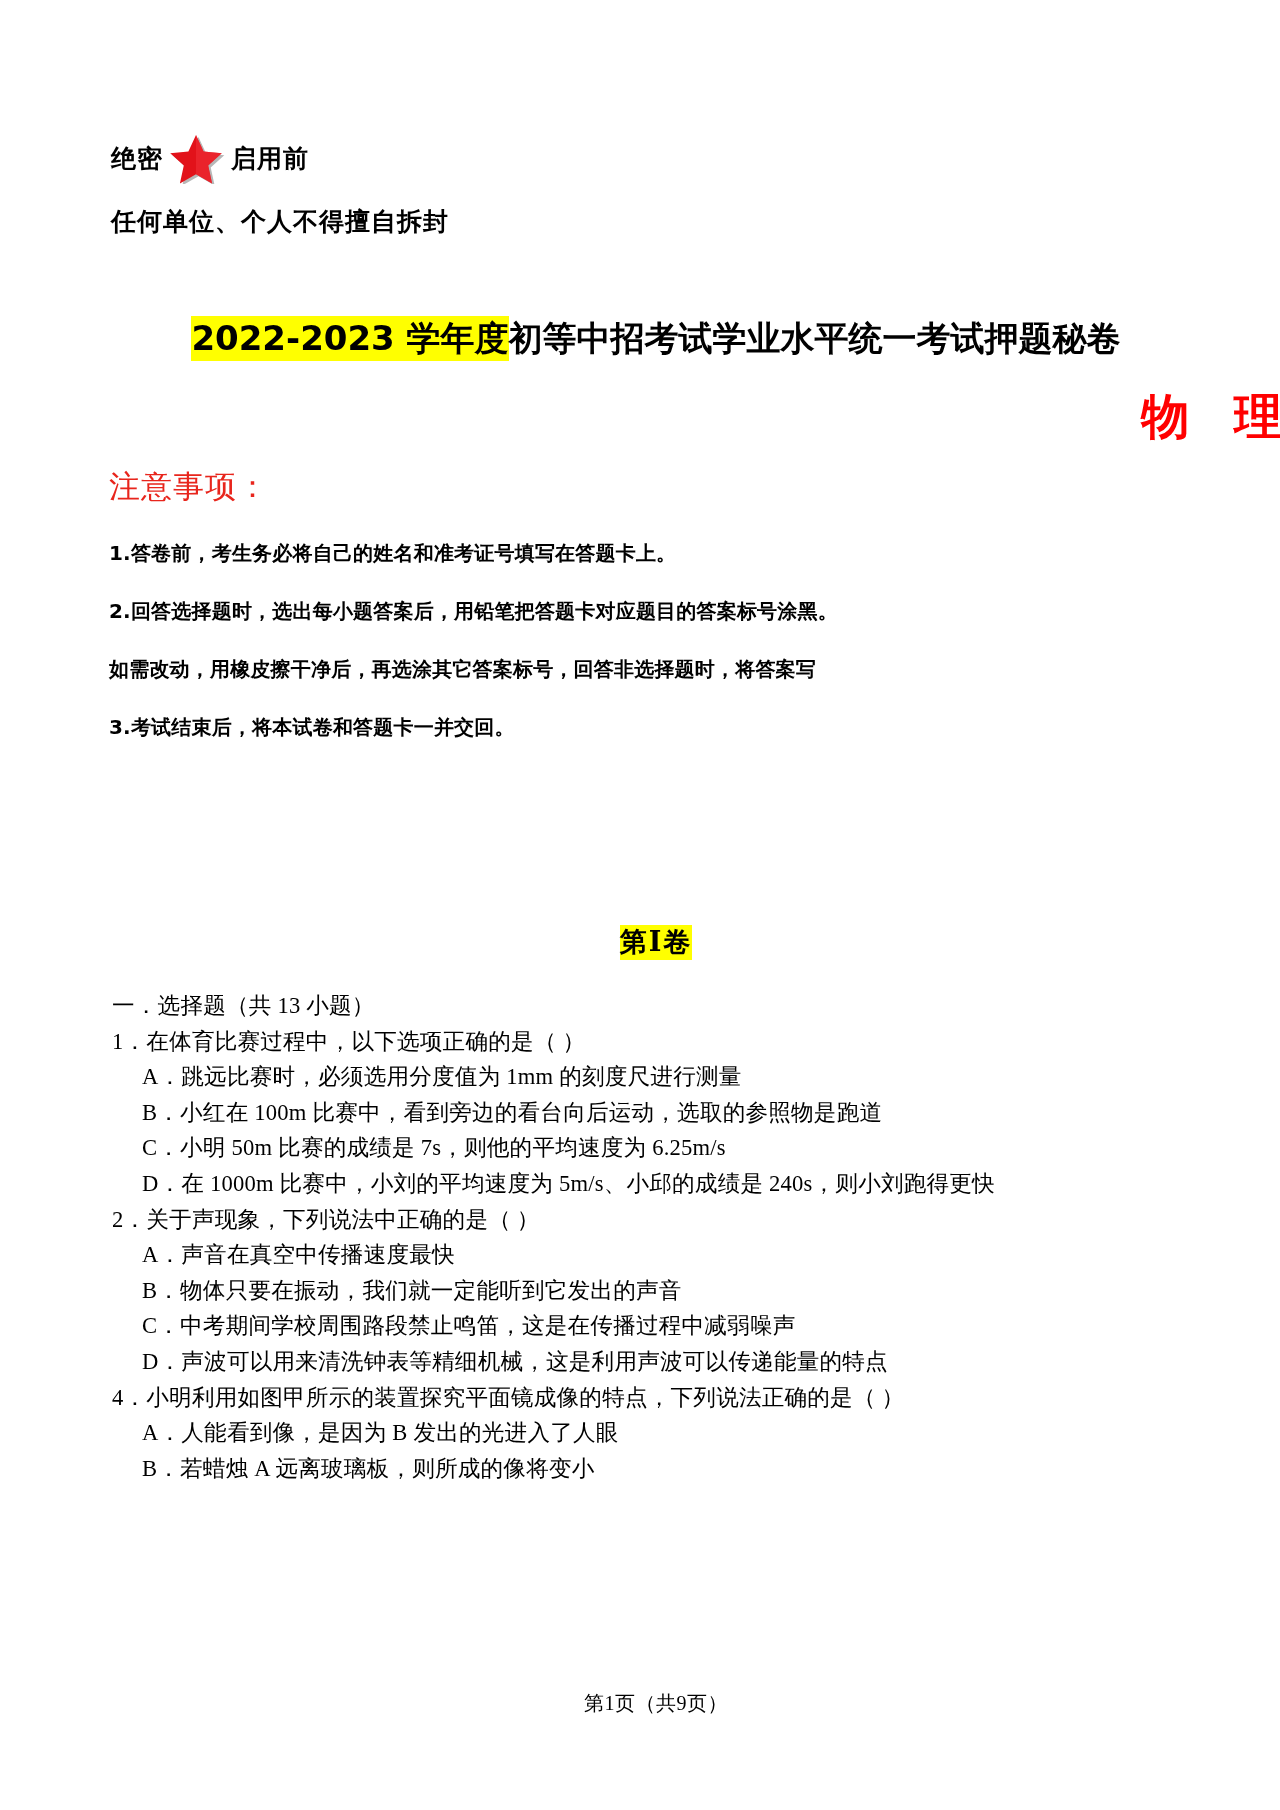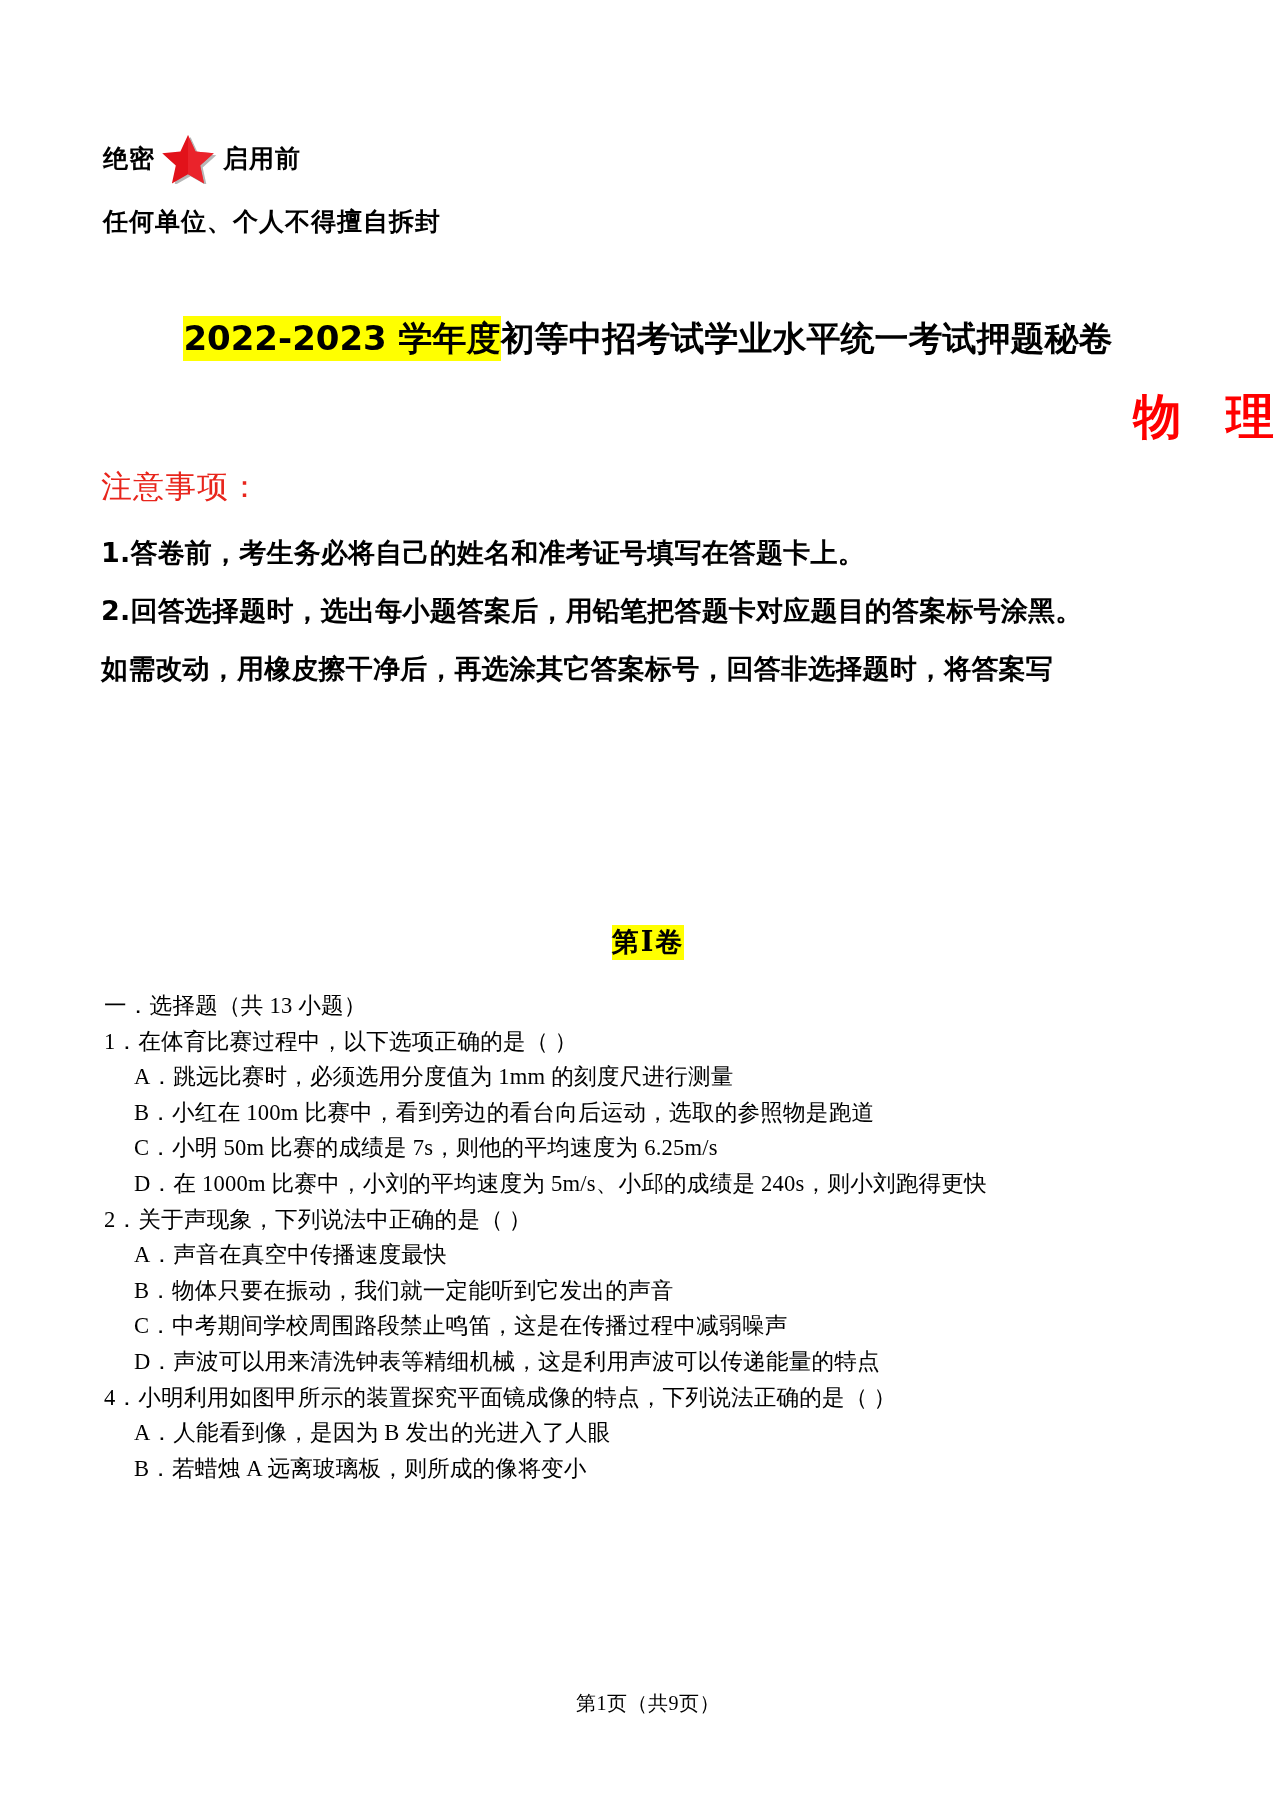--- a/index.html
+++ b/index.html
@@ -11,21 +11,21 @@
     width: 1280px;
     height: 1810px;
     position: relative;
     font-family: "Liberation Serif", "DejaVu Serif", serif;
     color: #000000;
     overflow: hidden;
   }
 
   .page {
     position: absolute;
-    left: 8px;
+    left: 16px;
     top: 0;
     width: 1108px;
     height: 1810px;
     background: #fff;
   }
 
   
   .secret-row {
     position: absolute;
     left: 95px;
@@ -107,21 +107,21 @@
     letter-spacing: 1px;
   }
 
   .notice-list {
     position: absolute;
     left: 93px;
     top: 524px;
     width: 1100px;
     font-family: "DejaVu Sans", sans-serif;
     font-weight: bold;
-    font-size: 27px;
+    font-size: 20px;
     line-height: 58px;
     letter-spacing: 0.2px;
   }
   .notice-line { white-space: nowrap; }
 
   
   .volume-head {
     position: absolute;
     left: 0;
     top: 924px;
@@ -191,20 +191,21 @@
   </div>
 
   <div class="subject-title">物 理</div>
 
   <div class="notice-head">注意事项：</div>
 
   <div class="notice-list">
     <div class="notice-line">1.答卷前，考生务必将自己的姓名和准考证号填写在答题卡上。</div>
     <div class="notice-line">2.回答选择题时，选出每小题答案后，用铅笔把答题卡对应题目的答案标号涂黑。</div>
     <div class="notice-line">如需改动，用橡皮擦干净后，再选涂其它答案标号，回答非选择题时，将答案写</div>
+    <div class="notice-line">3.考试结束后，将本试卷和答题卡一并交回。</div>
   </div>
 
   <div class="volume-head">
     <span class="hl-yellow">第Ⅰ卷</span>
   </div>
 
   <div class="questions">
     <div class="sec-head">一．选择题（共 13 小题）</div>
 
     <div>

